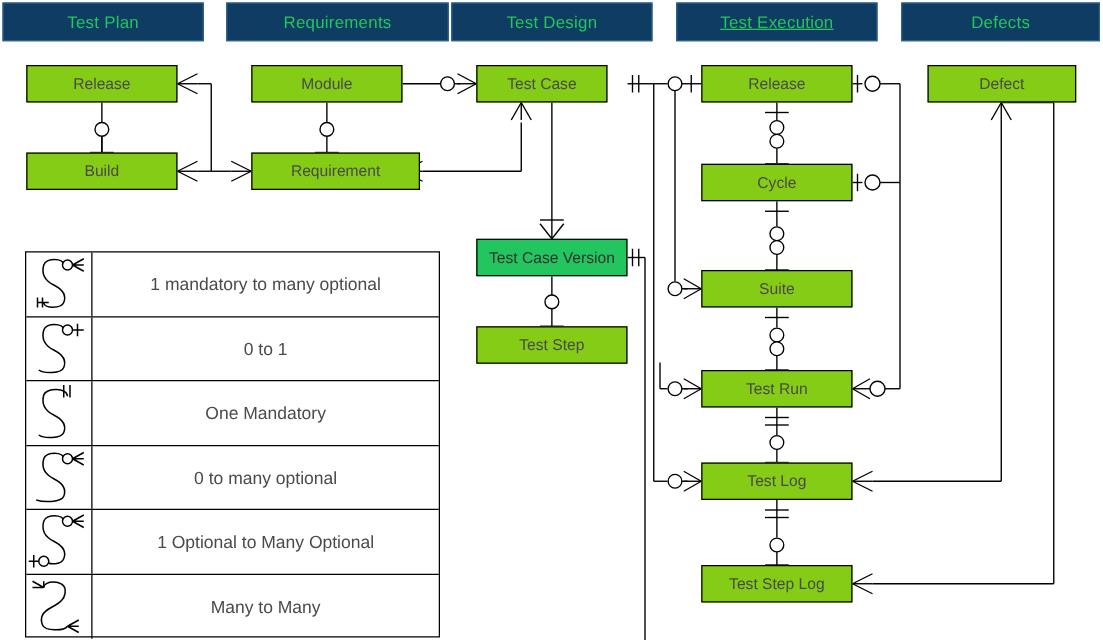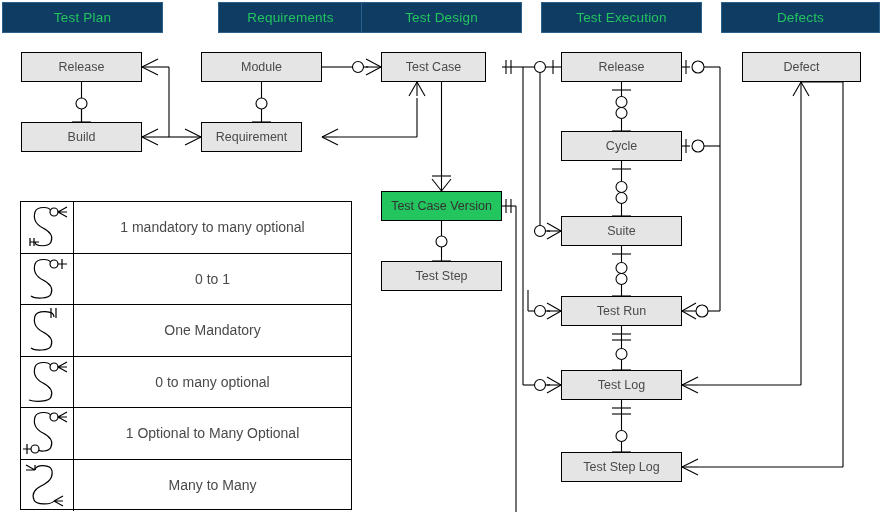--- a/index.html
+++ b/index.html
@@ -2,21 +2,21 @@
 <html><head>
 <meta charset="utf-8">
 <style>
   html,body{margin:0;padding:0;background:#ffffff;}
   body{width:882px;height:512px;position:relative;overflow:hidden;
        font-family:"Liberation Sans","DejaVu Sans",sans-serif;}
   #canvas{position:absolute;left:0;top:0;width:882px;height:512px;}
   .hdr{position:absolute;background:#0e3c63;border:1px solid #2b5f8c;
        color:#22c55e;font-size:13.5px;display:flex;align-items:center;
        justify-content:center;box-sizing:border-box;letter-spacing:.2px;}
-  .ent{position:absolute;background:#e5e5e5;border:1px solid #000000;
+  .ent{position:absolute;background:#84cc16;border:1px solid #000000;
        color:#4a4a4a;font-size:12.5px;display:flex;align-items:center;
        justify-content:center;box-sizing:border-box;}
   .ent.sel{background:#22c55e;color:#333333;}
   .legend{position:absolute;left:20px;top:201px;width:332px;height:309px;
           border:1px solid #000000;box-sizing:border-box;}
   .lrow{position:relative;height:51.5px;border-bottom:1px solid #000000;
         box-sizing:border-box;display:flex;}
   .lrow:last-child{border-bottom:none;}
   .lsym{width:53px;border-right:1px solid #000000;box-sizing:border-box;
         position:relative;flex:0 0 53px;}
@@ -202,43 +202,43 @@
     <line x1="843" y1="82" x2="843" y2="467"></line>
     <line x1="801" y1="82" x2="843" y2="82"></line>
 
     <line x1="523" y1="67" x2="523" y2="67"></line>
   </g>
 </svg>
 
 <div class="hdr" style="left:2px;top:2px;width:161px;height:31px;">
   <span>Test Plan</span>
 </div>
-<div class="hdr" style="left:181px;top:2px;width:145px;height:31px;margin-left:37px;">
+<div class="hdr" style="left:181px;top:2px;width:178px;height:31px;">
   <span>Requirements</span>
 </div>
 <div class="hdr" style="left:361px;top:2px;width:161px;height:31px;">
   <span>Test Design</span>
 </div>
-<div class="hdr" style="left:541px;top:2px;width:161px;height:31px;">
+<div class="hdr" style="left:541px;top:2px;width:161px;height:31px;text-decoration:underline;">
   <span>Test Execution</span>
 </div>
 <div class="hdr" style="left:721px;top:2px;width:159px;height:31px;">
   <span>Defects</span>
 </div>
 
 <div class="ent" style="left:21px;top:52px;width:121px;height:30px;">
   <span>Release</span>
 </div>
 <div class="ent" style="left:21px;top:122px;width:121px;height:30px;">
   <span>Build</span>
 </div>
 <div class="ent" style="left:201px;top:52px;width:121px;height:30px;">
   <span>Module</span>
 </div>
-<div class="ent" style="left:201px;top:122px;width:101px;height:30px;">
+<div class="ent" style="left:201px;top:122px;width:135px;height:30px;">
   <span>Requirement</span>
 </div>
 <div class="ent" style="left:381px;top:52px;width:105px;height:30px;">
   <span>Test Case</span>
 </div>
 <div class="ent sel" style="left:381px;top:191px;width:121px;height:30px;">
   <span>Test Case Version</span>
 </div>
 <div class="ent" style="left:381px;top:261px;width:121px;height:30px;">
   <span>Test Step</span>

